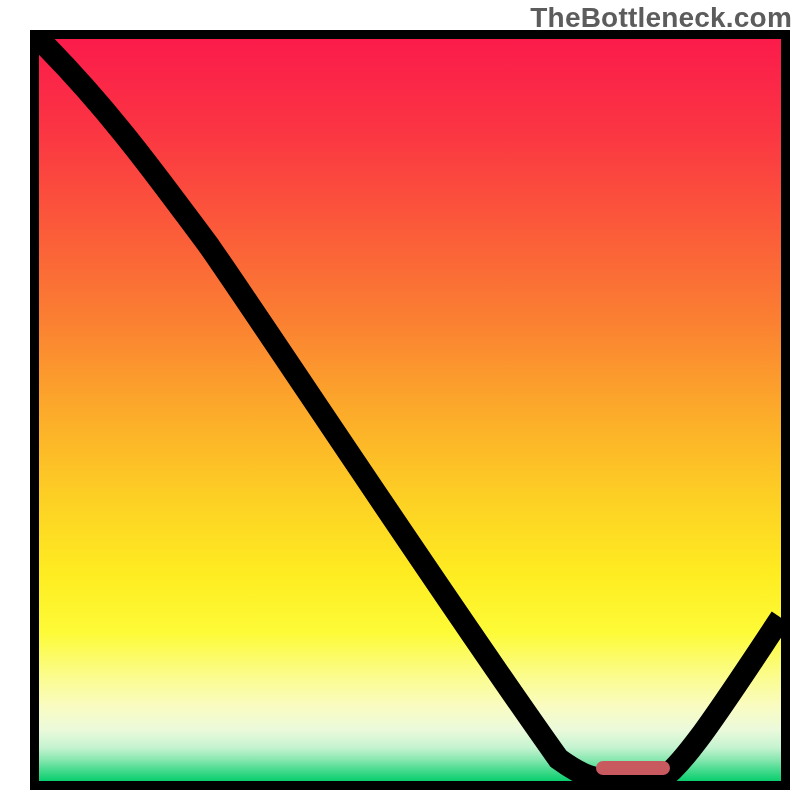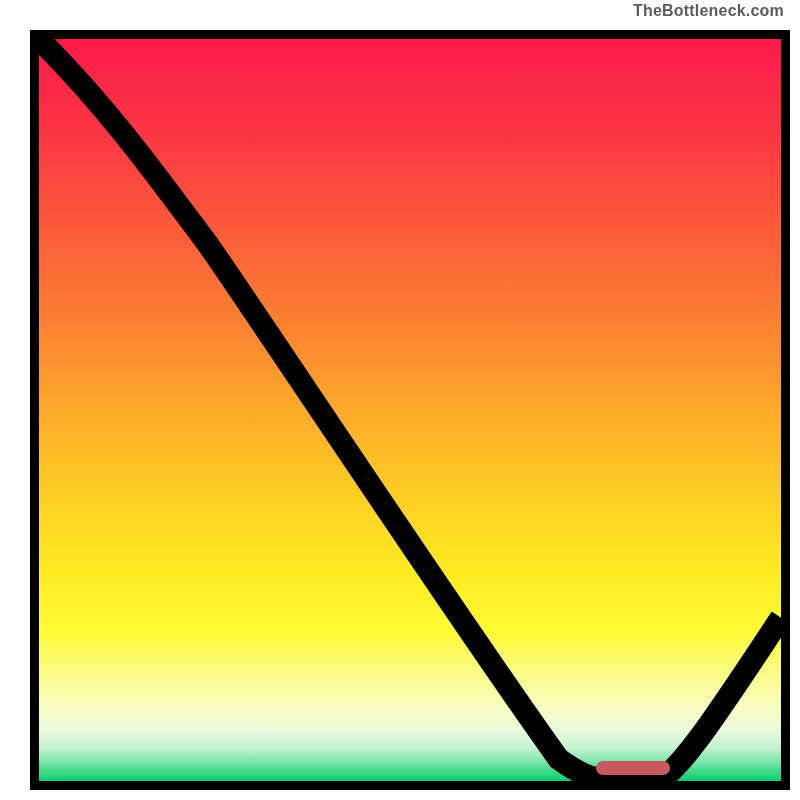--- a/index.html
+++ b/index.html
@@ -8,22 +8,22 @@
     width: 800px;
     height: 800px;
     background: #ffffff;
     position: relative;
     overflow: hidden;
     font-family: Arial, Helvetica, sans-serif;
   }
   .watermark {
     position: absolute;
     top: 2px;
-    right: 16px;
-    font-size: 16px;
+    right: 8px;
+    font-size: 28px;
     font-weight: 600;
     color: #5c5c5c;
     letter-spacing: 0.2px;
     user-select: none;
   }
   .frame {
     position: absolute;
     left: 30px;
     top: 30px;
     width: 760px;

